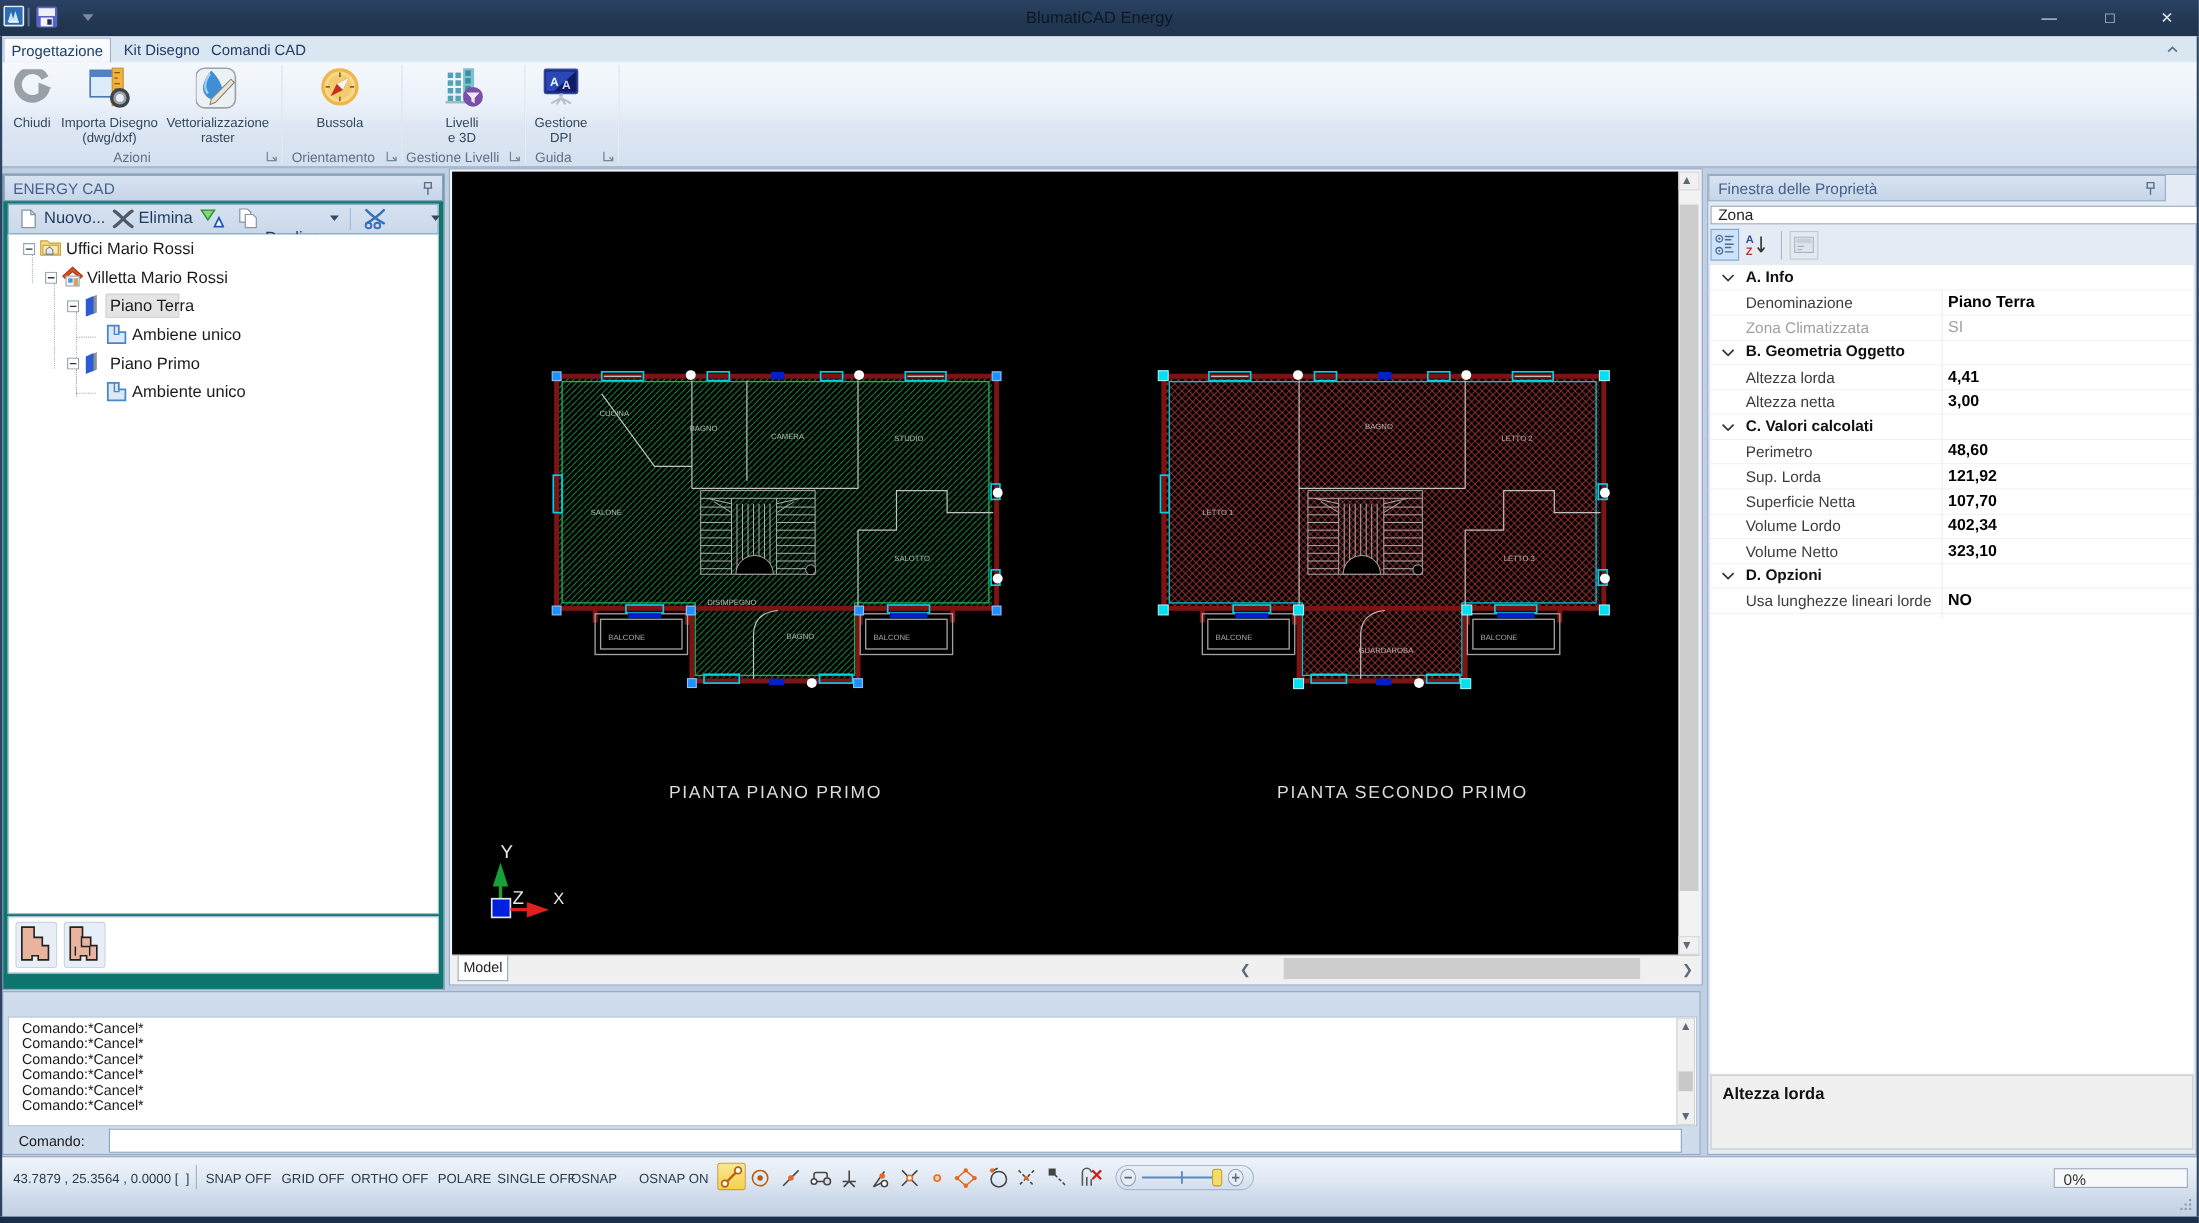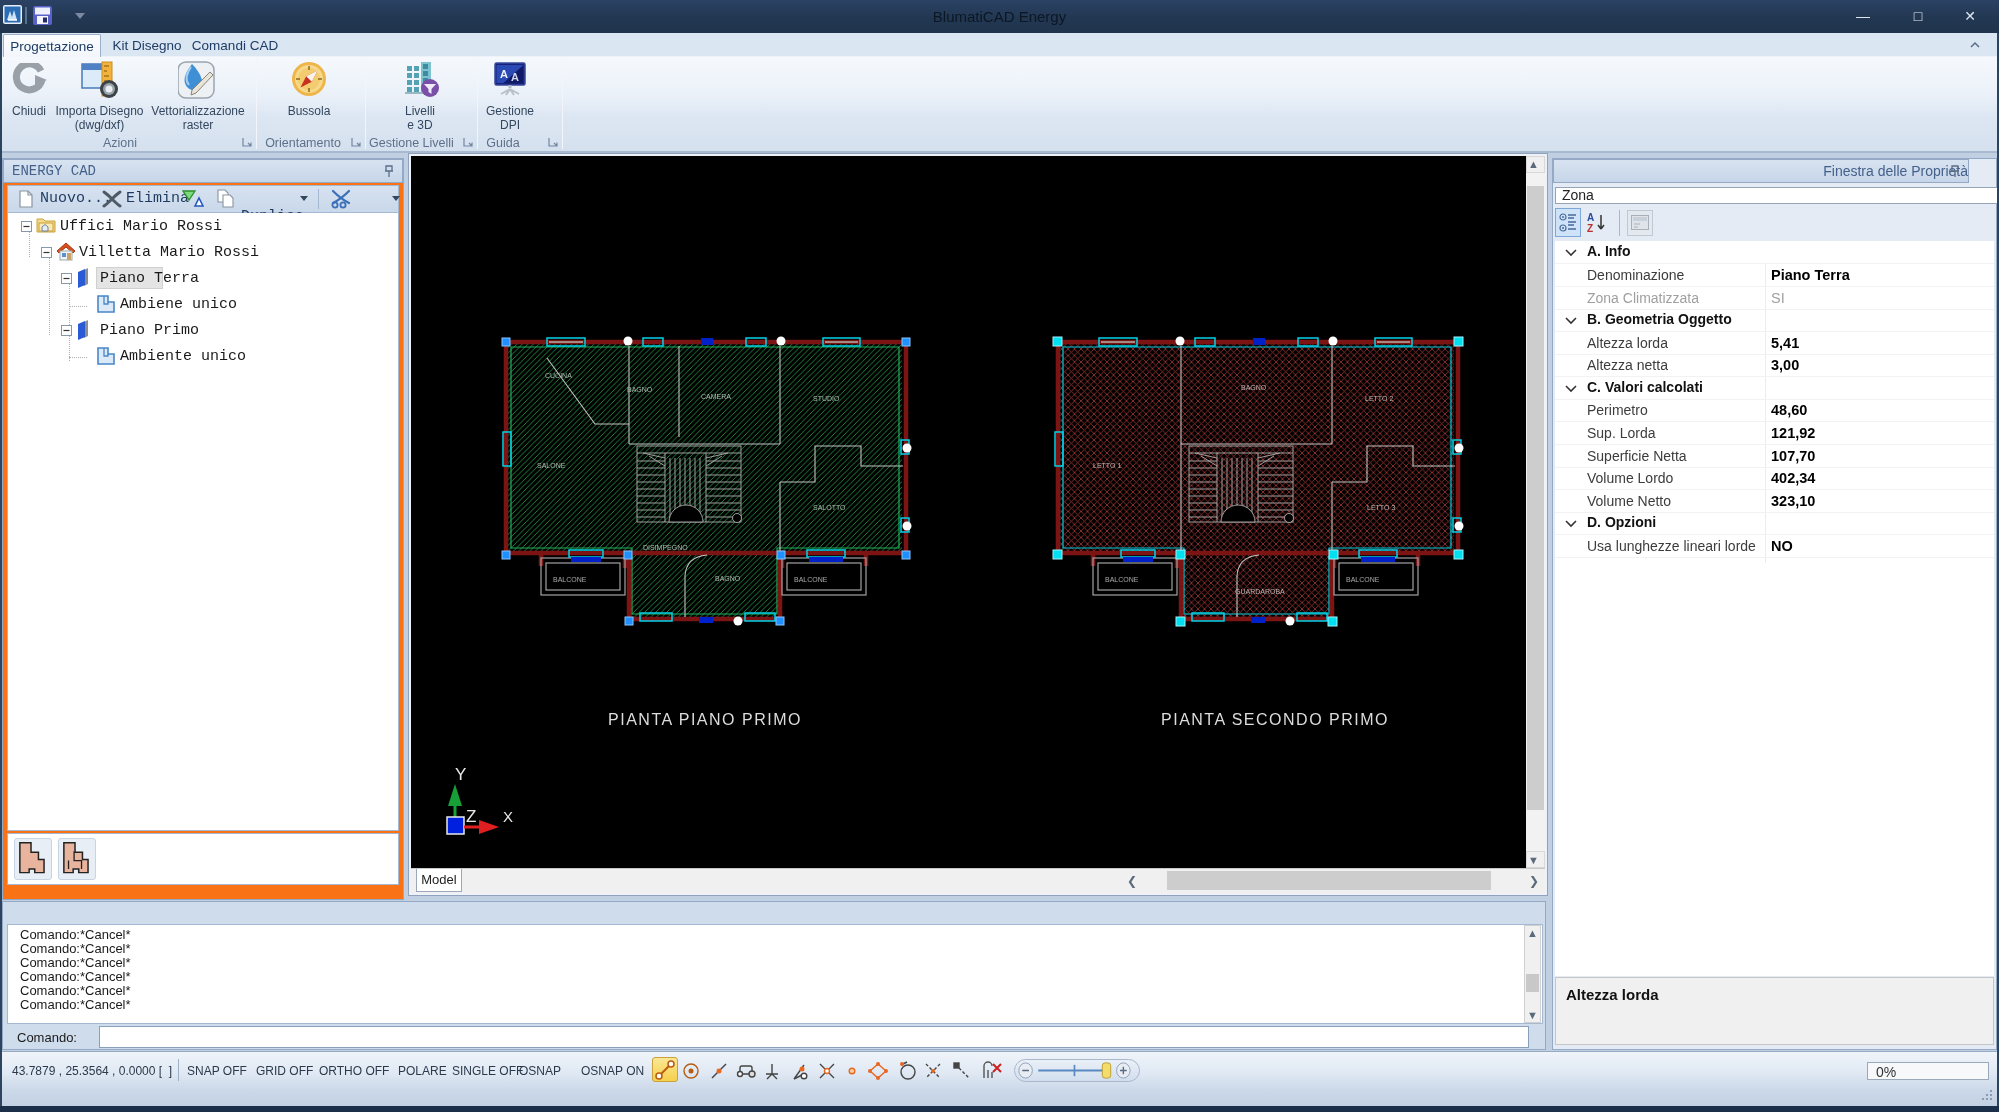--- a/index.html
+++ b/index.html
@@ -15,21 +15,21 @@
 .tab { top:34px; height:23px; font-size:13.5px; color:#1e3c64; text-align:center; line-height:23px; }
 #tab1 { left:3px; width:98px; background:linear-gradient(180deg,#fcfdfe,#f2f6fb); border:1px solid #9cb0cc; border-bottom:none; border-radius:2px 2px 0 0; }
 
 #ribbon { left:0; top:57px; width:1999px; height:96px; background:linear-gradient(180deg,#f5f9fd 0%,#ebf1f9 40%,#dde7f3 62%,#d5e0ef 100%); border-bottom:2px solid #a8b9d0; }
 .rsep { top:2px; width:1px; height:90px; background:#bac7da; border-right:1px solid #f2f6fb; }
 .rlabel { top:83px; font-size:12.5px; color:#5e7089; text-align:center; }
 .rbtnlabel { font-size:12px; color:#33475e; text-align:center; line-height:13.5px; }
 
 .panelhead { height:24px; background:linear-gradient(180deg,#d8e3f1,#c6d5e8); border:1px solid #93a9c6; font-size:14px; color:#44618a; line-height:22px; padding-left:8px; }
 
-#lpanel { left:2px; top:158px; width:402px; height:742px; background:#f97316; border:1px solid #93a9c6;font-family:Liberation Mono, monospace; }
+#lpanel { left:2px; top:158px; width:402px; height:742px; background:#0f766e; border:1px solid #93a9c6; }
 #ltoolbar { left:4px; top:26px; width:392px; height:28px; background:linear-gradient(180deg,#d7e2f0,#c9d8ea); border:1px solid #a5b8d2; }
 #ltree { left:4px; top:54px; width:392px; height:618px; background:#fff; border:1px solid #a5b8d2; border-top:none; }
 #lthumbs { left:4px; top:674px; width:392px; height:52px; background:#fff; border:1px solid #a5b8d2; }
 .treetxt { font-size:15px; color:#1a1a1a; white-space:nowrap; }
 
 #canvwrap { left:408px; top:153px; width:1140px; height:743px; background:#eef2f8; border:1px solid #8fa3bf; }
 #canvas { left:2px; top:2px; width:1115px; height:712px; background:#000; }
 #vscroll { left:1117px; top:2px; width:19px; height:712px; background:#f2f2f2; }
 #hscrollrow { left:2px; top:714px; width:1134px; height:25px; background:#f0f0f0; border-top:1px solid #c8c8c8; }
 .sbarrow { color:#5a6a7a; font-size:11px; text-align:center; }
@@ -456,21 +456,21 @@
   <div class="abs sbarrow" style="left:2px; bottom:2px;">▼</div>
  </div>
  <div class="abs" id="hscrollrow">
   <div class="abs" style="left:5px; top:0px; width:46px; height:23px; background:#fff; border:1px solid #9aa8ba; border-top:none; font-size:13px; color:#222; text-align:center; line-height:22px;">Model</div>
   <div class="abs sbarrow" style="left:716px; top:5px; font-size:12px;">❮</div>
   <div class="abs" style="left:756px; top:2px; width:324px; height:19px; background:#cdcdcd;"></div>
   <div class="abs sbarrow" style="left:1118px; top:5px; font-size:12px;">❯</div>
  </div>
 </div>
 <div class="abs" id="rpanel">
-  <div class="abs panelhead" style="left:0; top:0; width:416px;text-align:right;">Finestra delle Proprietà
+  <div class="abs panelhead" style="left:0; top:0; width:416px;">Finestra delle Proprietà
     <svg class="abs" style="right:8px; top:5px;" width="10" height="13" viewBox="0 0 10 13">
         <path d="M2,1 h6 v5 h-6 z M1,6 h8 M5,6 v6" fill="none" stroke="#5a6e88" stroke-width="1.3"></path>
       </svg>
   </div>
   <div class="abs" style="left:2px; top:28px; width:504px; height:17px; background:#fff; border:1px solid #96a4b8; font-size:14px; color:#222; line-height:15px; padding-left:6px;">Zona
     <svg class="abs" style="right:6px; top:4px;" width="12" height="8" viewBox="0 0 12 8">
         <path d="M1,1 L6,7 L11,1" fill="none" stroke="#4a5a6a" stroke-width="1.6"></path>
       </svg>
   </div>
   <div class="abs" style="left:2px; top:49px; width:439px; height:31px;">
@@ -512,21 +512,21 @@
         <span class="pvalue" style="color:#a0a0a0; font-weight:normal;">SI</span>
       </div>
     <div class="abs prow" style="top:68px;">
         <svg class="catchev" width="12" height="9" viewBox="0 0 12 9">
           <path d="M1,2 L6,7 L11,2" fill="none" stroke="#333" stroke-width="1.6"></path>
         </svg>
         <span class="pcat">B. Geometria Oggetto</span>
       </div>
     <div class="abs prow" style="top:91px;">
         <span class="plabel">Altezza lorda</span>
-        <span class="pvalue">5,41</span>
+        <span class="pvalue">4,41</span>
       </div>
     <div class="abs prow" style="top:113px;">
         <span class="plabel">Altezza netta</span>
         <span class="pvalue">3,00</span>
       </div>
     <div class="abs prow" style="top:136px;">
         <svg class="catchev" width="12" height="9" viewBox="0 0 12 9">
           <path d="M1,2 L6,7 L11,2" fill="none" stroke="#333" stroke-width="1.6"></path>
         </svg>
         <span class="pcat">C. Valori calcolati</span>

